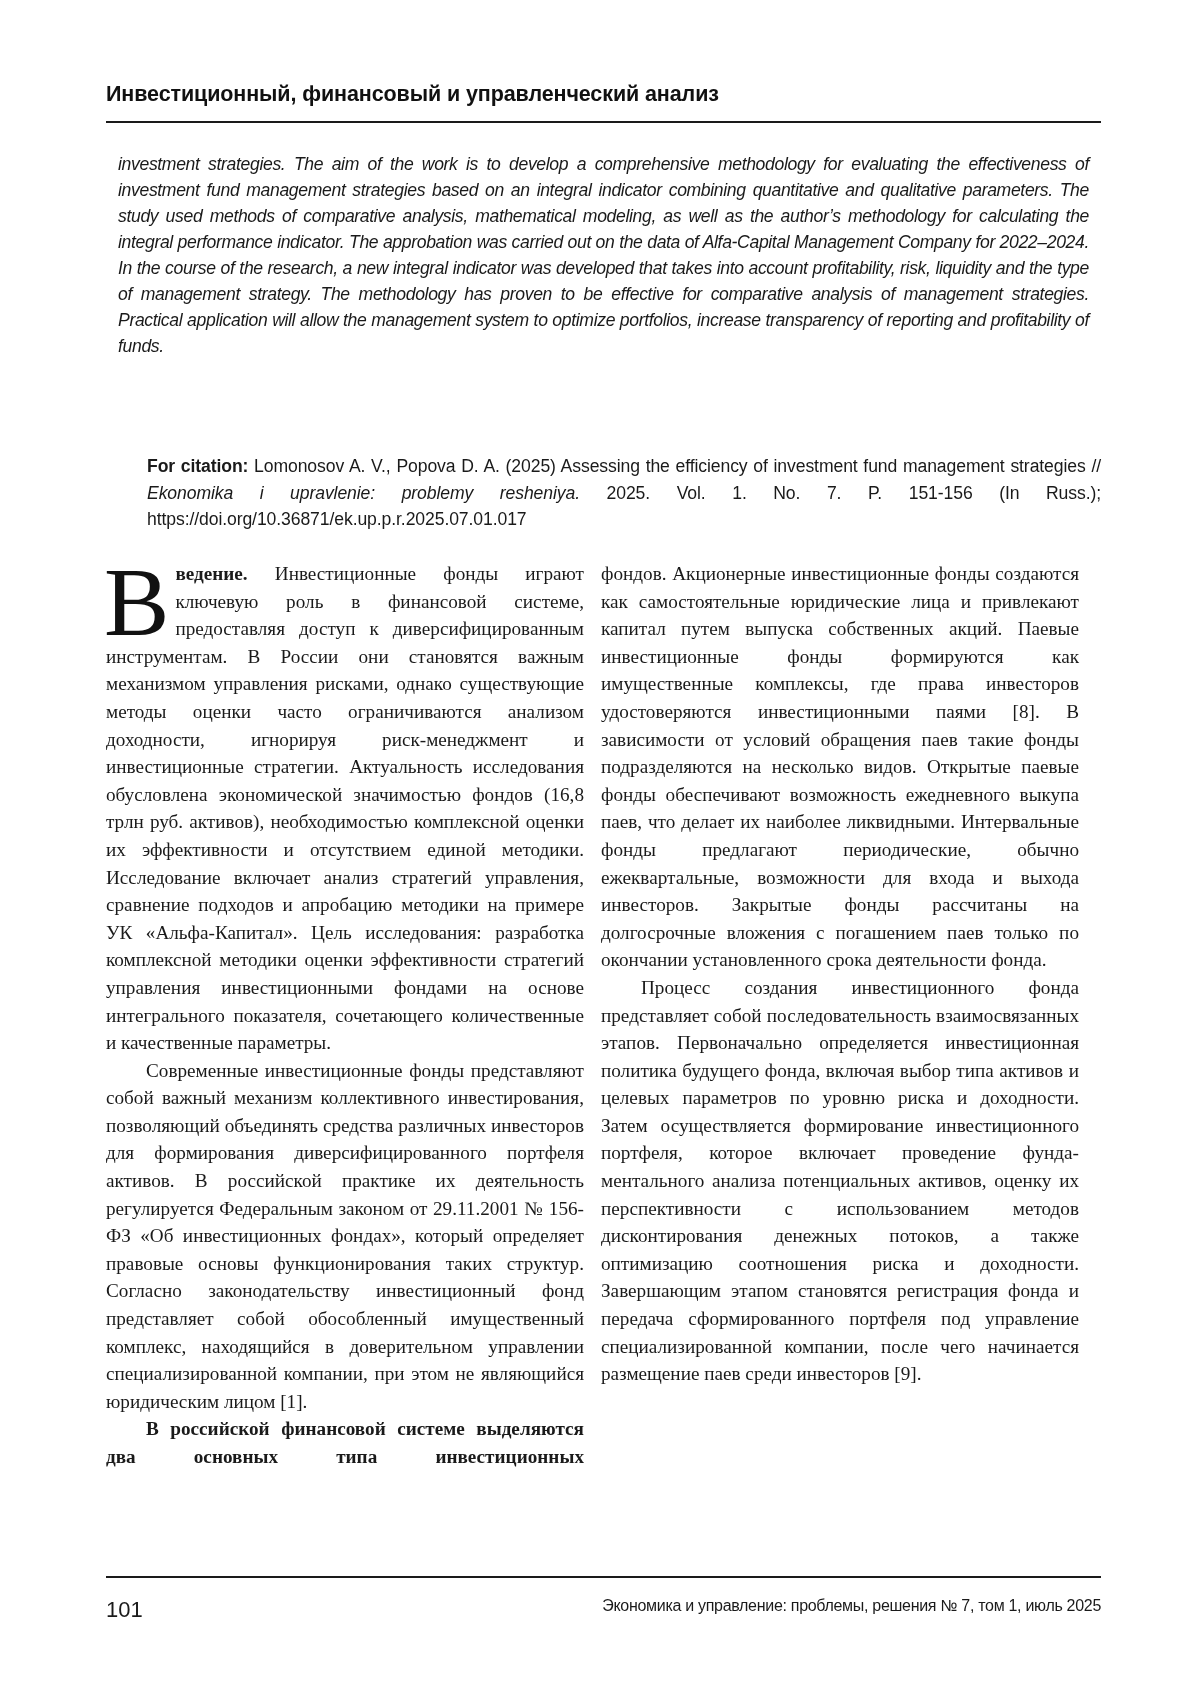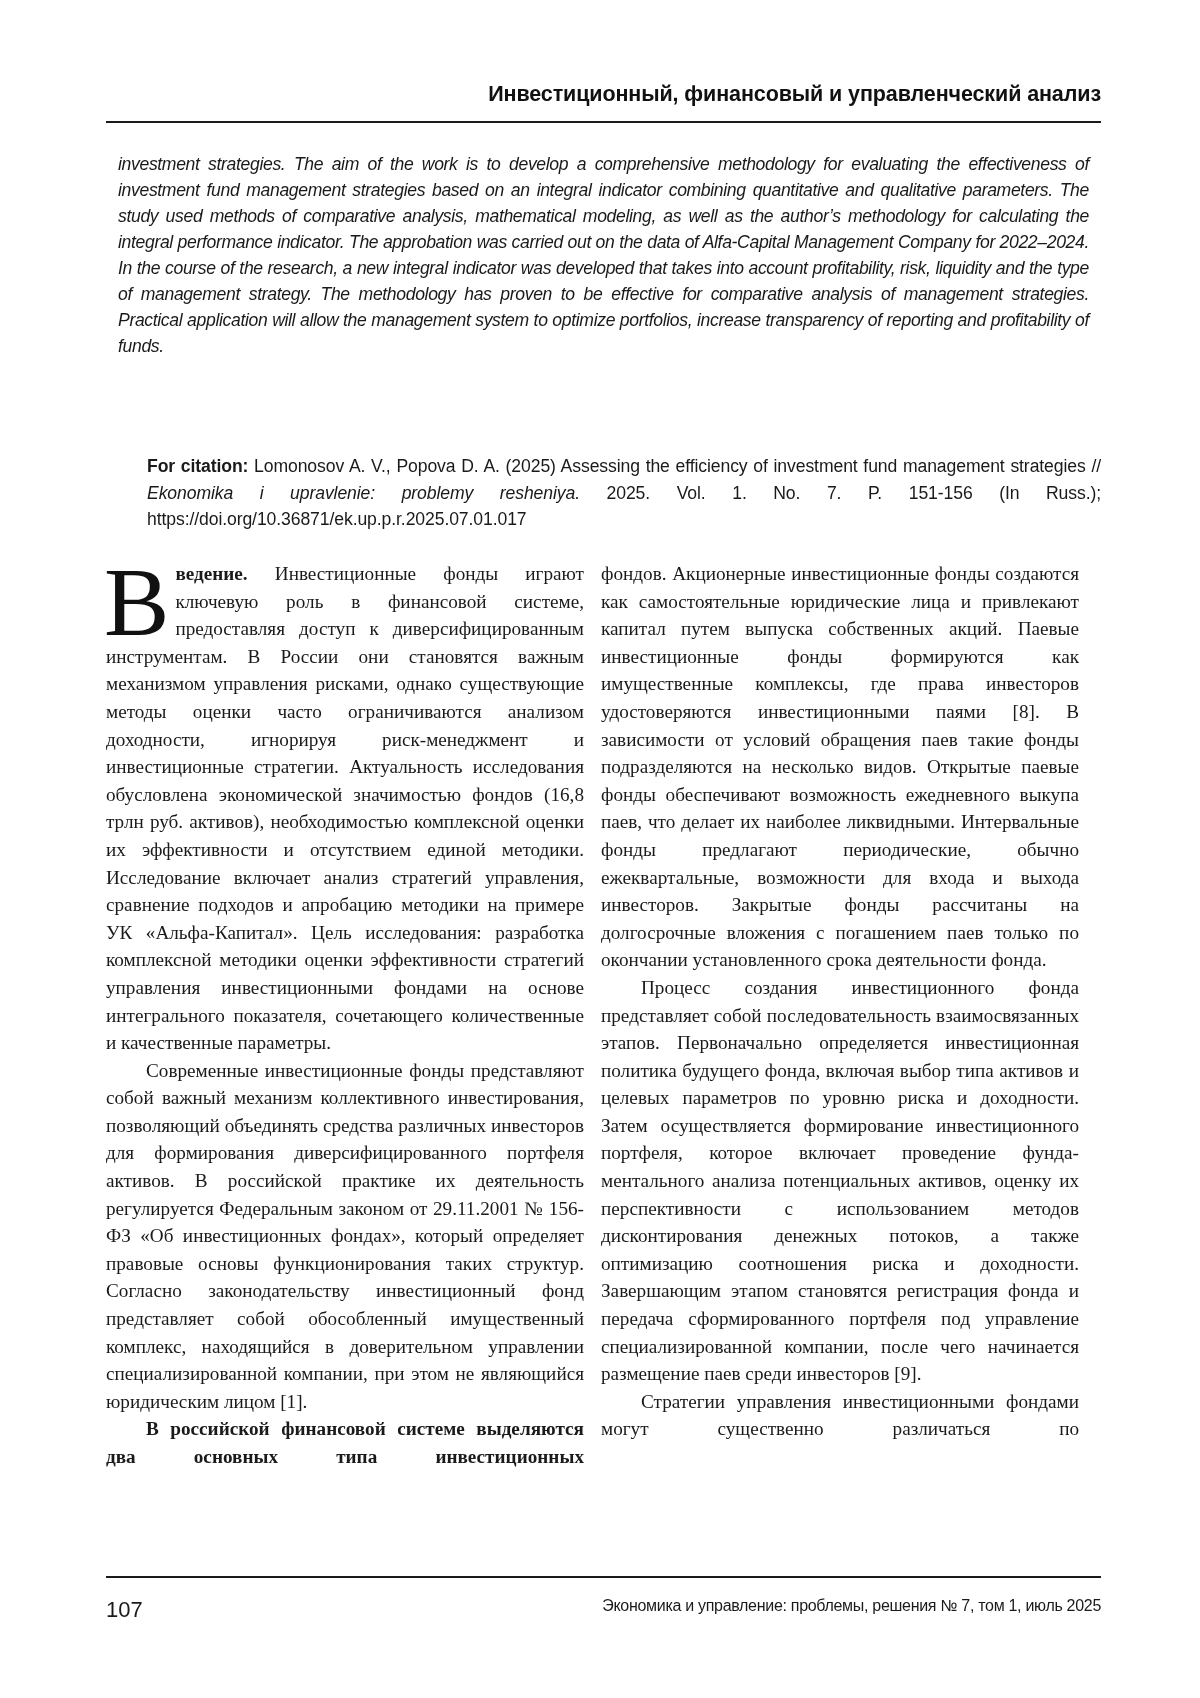--- a/index.html
+++ b/index.html
@@ -1,21 +1,21 @@
 <!DOCTYPE html>
 <html><head>
 <meta charset="utf-8">
 <style>
   html, body { margin: 0; padding: 0; background: #ffffff; }
   body { width: 1200px; height: 1698px; position: relative; overflow: hidden; color: #1a1a1a; }
 
   .running-head {
     position: absolute; left: 106px; top: 82px; width: 995px;
     font-family: "Liberation Sans", sans-serif; font-weight: bold; font-size: 21.5px;
-    letter-spacing: -0.1px; color: #111; text-align: right;
+    letter-spacing: -0.1px; color: #111;
   }
   .rule-top { position: absolute; left: 106px; top: 121px; width: 995px; height: 0; border-top: 2.5px solid #1a1a1a; }
 
   .abstract {
     position: absolute; left: 106px; top: 139px; width: 995px;
     font-family: "Liberation Sans", sans-serif; font-style: italic; font-size: 17.6px;
     line-height: 26px; text-align: justify; color: #1a1a1a; letter-spacing: -0.35px;
   }
   .abstract p { margin: 12px; }
   .keywords { text-indent: 41px; }
@@ -70,18 +70,17 @@
 
 <div class="col col-left">
   <p class="no-indent"><span class="dropcap">В</span><span class="lead-bold">ведение.</span><span> Инвестиционные фонды игра­ют ключевую роль в финансовой системе, предоставляя доступ к диверсифициро­ванным инструментам. В России они становятся важным механизмом управления рисками, од­нако существующие методы оценки часто огра­ничиваются анализом доходности, игнорируя риск-менеджмент и инвестиционные стратегии. Актуальность исследования обусловлена эконо­мической значимостью фондов (16,8 трлн руб. активов), необходимостью комплексной оценки их эффективности и отсутствием единой мето­дики. Исследование включает анализ стратегий управления, сравнение подходов и апробацию методики на примере УК «Альфа-Капитал». Цель исследования: разработка комплексной методики оценки эффективности стратегий управления ин­вестиционными фондами на основе интеграль­ного показателя, сочетающего количественные и качественные параметры.</span></p>
   <p>Современные инвестиционные фонды пред­ставляют собой важный механизм коллективного инвестирования, позволяющий объединять сред­ства различных инвесторов для формирования диверсифицированного портфеля активов. В рос­сийской практике их деятельность регулируется Федеральным законом от 29.11.2001 № 156-ФЗ «Об инвестиционных фондах», который определяет правовые основы функционирования таких струк­тур. Согласно законодательству инвестиционный фонд представляет собой обособленный имуще­ственный комплекс, находящийся в доверительном управлении специализированной компании, при этом не являющийся юридическим лицом [1].</p>
   <p style="text-align-last: justify; font-weight: bold;">В российской финансовой системе выде­ляются два основных типа инвестиционных</p>
 </div>
 
 <div class="col col-right">
   <p class="no-indent">фондов. Акционерные инвестиционные фонды создаются как самостоятельные юридические лица и привлекают капитал путем выпуска соб­ственных акций. Паевые инвестиционные фонды формируются как имущественные комплексы, где права инвесторов удостоверяются инвести­ционными паями [8]. В зависимости от условий обращения паев такие фонды подразделяются на несколько видов. Открытые паевые фонды обеспечивают возможность ежедневного выкупа паев, что делает их наиболее ликвидными. Ин­тервальные фонды предлагают периодические, обычно ежеквартальные, возможности для входа и выхода инвесторов. Закрытые фонды рассчи­таны на долгосрочные вложения с погашением паев только по окончании установленного срока деятельности фонда.</p>
   <p>Процесс создания инвестиционного фонда представляет собой последовательность взаи­мосвязанных этапов. Первоначально определя­ется инвестиционная политика будущего фонда, включая выбор типа активов и целевых парамет­ров по уровню риска и доходности. Затем осу­ществляется формирование инвестиционного портфеля, которое включает проведение фунда­ментального анализа потенциальных активов, оценку их перспективности с использованием методов дисконтирования денежных потоков, а также оптимизацию соотношения риска и до­ходности. Завершающим этапом становятся ре­гистрация фонда и передача сформированного портфеля под управление специализированной компании, после чего начинается размещение паев среди инвесторов [9].</p>
-  <p style="text-align-last: justify;">Стратегии управления инвестиционными фондами могут существенно различаться по</p>
 </div>
 
 <div class="rule-bottom"></div>
-<div class="page-number">107</div>
+<div class="page-number">101</div>
 <div class="journal-footer">Экономика и управление: проблемы, решения № 7, том 1, июль 2025</div>
 
 </body></html>

